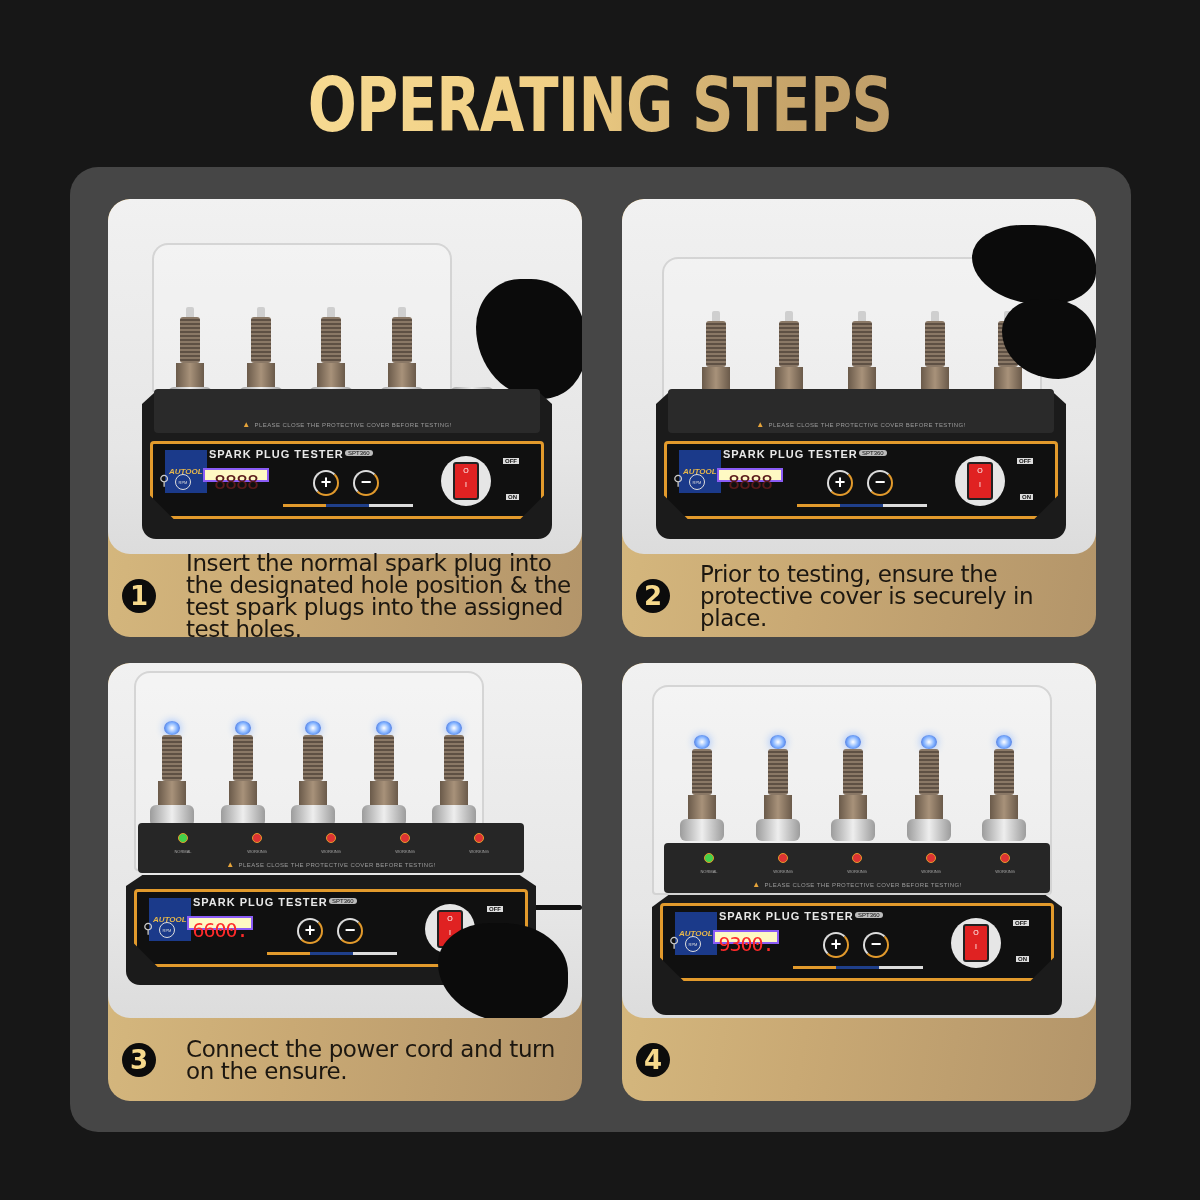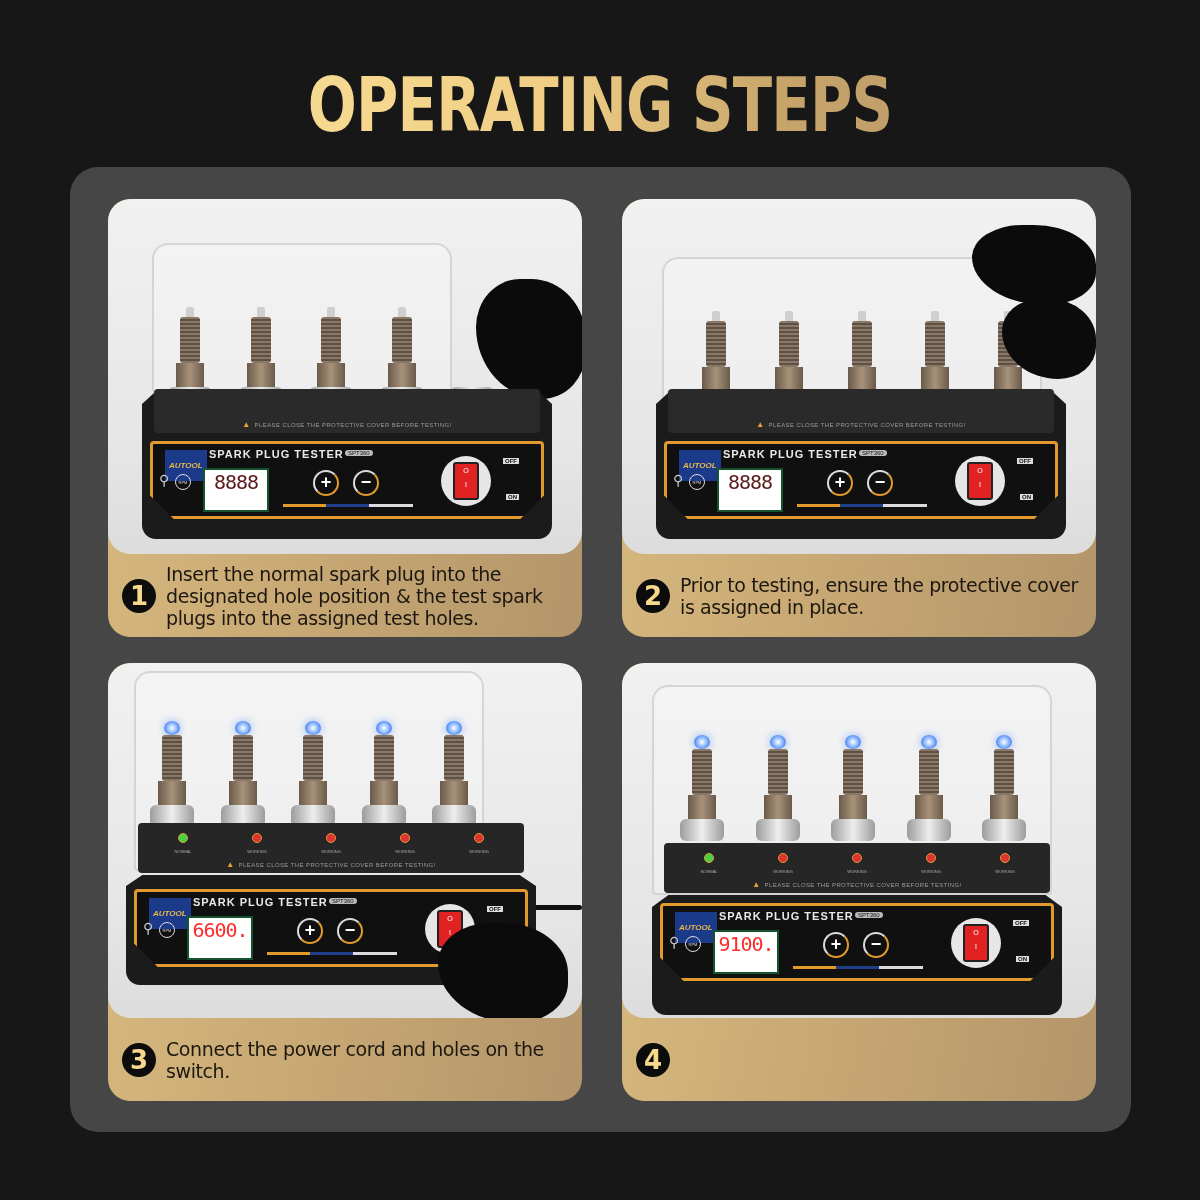--- a/index.html
+++ b/index.html
@@ -39,22 +39,22 @@
     position: absolute; left: 14px; right: 10px; top: 362px; height: 70px;
     display: flex; align-items: center;
   }
   .num {
     flex: 0 0 34px; width: 34px; height: 34px; border-radius: 50%;
     background: #0c0c0c; color: #f6d98c; font-weight: bold; font-size: 26px;
     display: flex; align-items: center; justify-content: center; margin-right: 10px;
     font-family: "DejaVu Sans", sans-serif;
   }
   .ctext {
-    color: #1c1710; font-size: 19px; line-height: 22px;
-    font-family: "DejaVu Sans", sans-serif; letter-spacing: -0.4px;
+    color: #1c1710; font-size: 23px; line-height: 22px;
+    font-family: "DejaVu Sans", sans-serif; letter-spacing: -0.4px; margin-left: 20px;
   }
 
   
   .device { position: absolute; left: 34px; width: 410px; }
   .base {
     position: absolute; left: 0; width: 410px; height: 130px; background: #1b1b1b;
     border-radius: 8px 8px 14px 14px;
     clip-path: polygon(4% 0, 96% 0, 100% 10%, 100% 100%, 0 100%, 0 10%);
   }
   .topplate {
@@ -67,39 +67,39 @@
   }
   .warn .tri { color: #e6a43a; font-size: 8px; margin-right: 4px; }
   .panel {
     position: absolute; left: 8px; right: 8px; height: 78px;
     border: 3px solid #e29a2c; border-radius: 4px 4px 20px 20px;
     clip-path: polygon(0 0, 100% 0, 100% 70%, 94% 100%, 6% 100%, 0 70%);
     background: #101010;
   }
   .brand {
     position: absolute; left: 12px; top: 6px; background: #1b3a8a; color: #e8b84a;
-    font-size: 8px; font-weight: bold; font-style: italic; padding: 11px 4px;
+    font-size: 8px; font-weight: bold; font-style: italic; padding: 17px 4px;
   }
   .ptitle {
     position: absolute; left: 56px; top: 4px; color: #e8e8e8; font-size: 11px;
     letter-spacing: 1px; font-weight: bold;
   }
   .model {
     position: absolute; left: 192px; top: 6px; color: #111; background: #bbb;
     font-size: 6px; padding: 0 3px; border-radius: 4px;
   }
   .rpmicon {
     position: absolute; left: 22px; top: 30px; width: 16px; height: 16px;
     border: 1px solid #ddd; border-radius: 50%; color: #ddd; font-size: 4px;
     display: flex; align-items: center; justify-content: center;
   }
   .plugicon { position: absolute; left: 6px; top: 28px; color: #ccc; font-size: 14px; }
   .display {
-    position: absolute; left: 50px; top: 24px; width: 66px; height: 44px;
-    background: #ffffff; border: 2px solid #14532d; color: #ff2a2a;
+    position: absolute; left: 50px; top: 24px; width: 66px; height: 14px;
+    background: #fef9c3; border: 2px solid #8b5cf6; color: #ff2a2a;
     font-family: "DejaVu Sans Mono", monospace; font-size: 20px; line-height: 24px;
     text-align: center; letter-spacing: -1px;
   }
   .display.dim { color: #5a1a1a; }
   .knob {
     position: absolute; top: 26px; width: 26px; height: 26px; border-radius: 50%;
     border: 2px solid #e29a2c; border-left-color: #ddd; border-top-color: #ddd;
     color: #fff; font-size: 18px; line-height: 20px; text-align: center; font-weight: bold;
   }
   .stripe {
@@ -273,21 +273,21 @@
         <div class="switchwrap">
           <div class="switch"><span>O</span><br><span>I</span></div>
         </div>
         <span class="offlbl">OFF</span>
         <span class="onlbl">ON</span>
       </div>
     </div>
   </div>
   <div class="caption">
     <div class="num">2</div>
-    <div class="ctext">Prior to testing, ensure the protective cover is assigned in place.</div>
+    <div class="ctext">Prior to testing, ensure the protective cover is securely in place.</div>
   </div>
 </div>
 
 <div class="card c3">
   <div class="photo">
     <div class="cover" style="left:26px;top:8px;width:350px;height:200px;"></div>
     <div class="plugs" style="top:62px;left:40px;width:330px;">
       <div class="plug lit">
           <div class="tip"></div>
           <div class="thread"></div>
@@ -346,21 +346,21 @@
           <div class="switch"><span>O</span><br><span>I</span></div>
         </div>
         <span class="offlbl">OFF</span>
         <span class="onlbl">ON</span>
       </div>
     </div>
     <div class="glove" style="left:330px;top:260px;width:130px;height:100px;"></div>
   </div>
   <div class="caption">
     <div class="num">3</div>
-    <div class="ctext">Connect the power cord and holes on the switch.</div>
+    <div class="ctext">Connect the power cord and turn on the ensure.</div>
   </div>
 </div>
 
 <div class="card c4">
   <div class="photo">
     <div class="cover" style="left:30px;top:22px;width:400px;height:210px;"></div>
     <div class="plugs" style="top:76px;left:56px;width:350px;">
       <div class="plug lit">
           <div class="tip"></div>
           <div class="thread"></div>
@@ -403,21 +403,21 @@
         </div>
         <div class="warn"><span class="tri">▲</span><span>PLEASE CLOSE THE PROTECTIVE COVER BEFORE TESTING!</span></div>
       </div>
       <div class="base" style="top:52px;height:120px;"></div>
       <div class="panel" style="top:60px;">
         <span class="brand">AUTOOL</span>
         <span class="ptitle">SPARK PLUG TESTER</span>
         <span class="model">SPT360</span>
         <span class="plugicon">⚲</span>
         <span class="rpmicon">RPM</span>
-        <div class="display">9100.</div>
+        <div class="display">9300.</div>
         <div class="knob" style="left:160px;">+</div>
         <div class="knob" style="left:200px;">−</div>
         <div class="stripe"></div>
         <div class="switchwrap">
           <div class="switch"><span>O</span><br><span>I</span></div>
         </div>
         <span class="offlbl">OFF</span>
         <span class="onlbl">ON</span>
       </div>
     </div>

